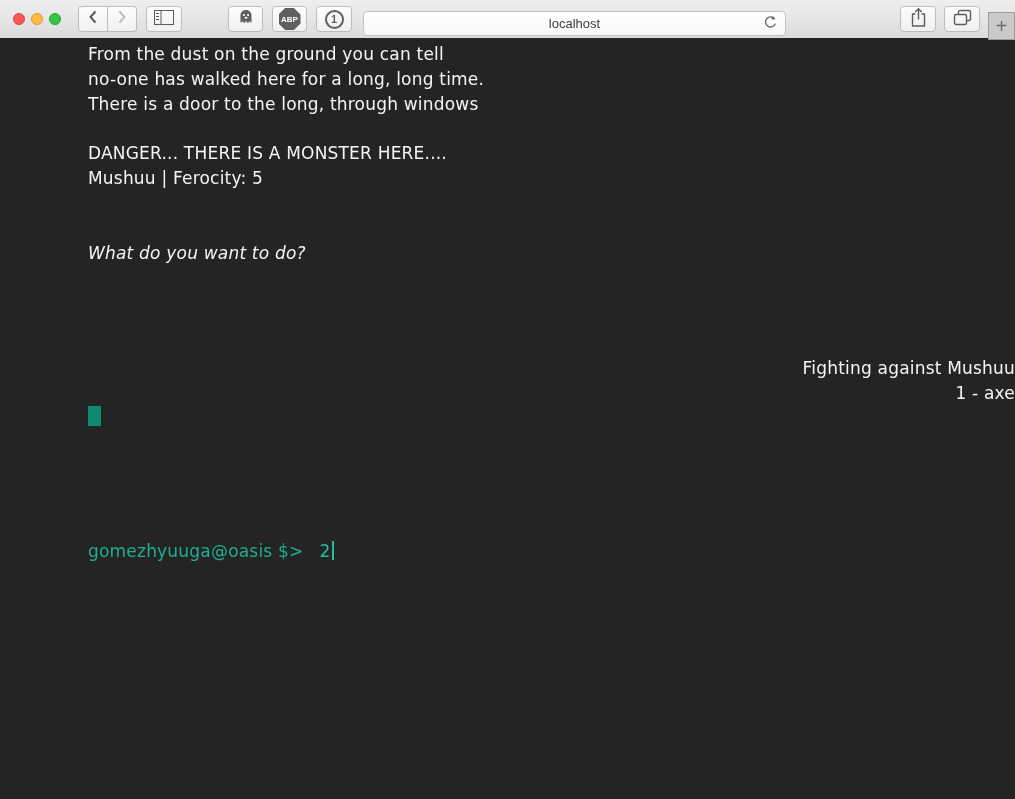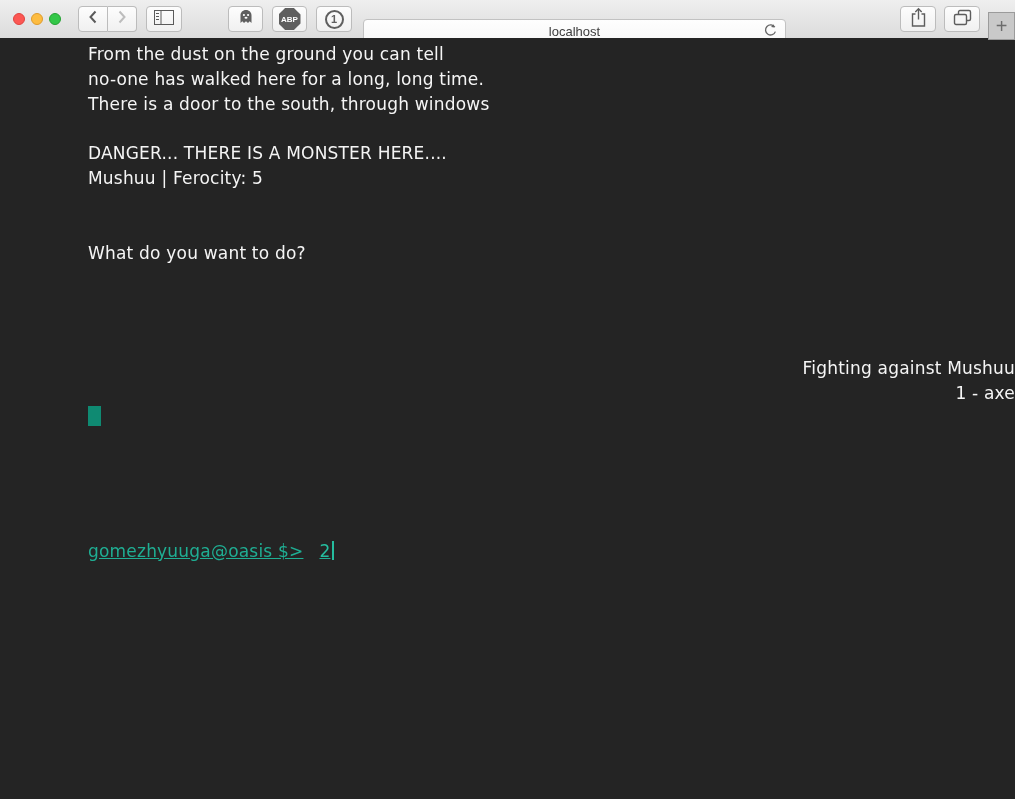--- a/index.html
+++ b/index.html
@@ -28,42 +28,42 @@
   .btn-1p{left:316px;width:36px;}
   .btn-share{left:900px;width:36px;}
   .btn-tabs{left:944px;width:36px;}
 
   .abp-badge{width:22px;height:22px;background:#5f5f5f;color:#fff;font-size:8px;font-weight:bold;
     letter-spacing:0;display:flex;align-items:center;justify-content:center;
     clip-path:polygon(30% 0,70% 0,100% 30%,100% 70%,70% 100%,30% 100%,0 70%,0 30%);}
   .op-badge{width:19px;height:19px;border:2px solid #5f5f5f;border-radius:50%;box-sizing:border-box;
     display:flex;align-items:center;justify-content:center;font-size:11px;font-weight:bold;color:#5f5f5f;}
 
-  .url-field{position:absolute;top:19px;left:363px;width:423px;height:25px;box-sizing:border-box;
+  .url-field{position:absolute;top:11px;left:363px;width:423px;height:25px;box-sizing:border-box;
     background:linear-gradient(#fefefe,#f7f7f7);border:1px solid #c2c2c2;border-radius:4px;
     display:flex;align-items:center;justify-content:center;}
   .url-text{font-size:13px;color:#3d3d3d;}
   .reload-btn{position:absolute;right:5px;top:3px;width:20px;height:18px;display:flex;align-items:center;justify-content:center;background:transparent;border:none;padding:0;}
 
   .new-tab{position:absolute;top:12px;left:988px;width:27px;height:28px;box-sizing:border-box;
     background:#c9c9c9;border:1px solid #9b9b9b;display:flex;align-items:center;justify-content:center;
     font-size:20px;color:#6c6c6c;font-weight:300;z-index:5;}
 
   
   .page{position:absolute;top:38px;left:0;right:0;bottom:0;background:#242424;
     padding-left:88px;color:#f5f5f5;font-family:"DejaVu Sans",sans-serif;
     font-size:17px;letter-spacing:.2px;}
   .tline{height:25px;line-height:25px;white-space:pre;}
   .room{margin-top:4px;}
   .danger{margin-top:24px;}
   .monster{}
-  .question{margin-top:50px;}
+  .question{margin-top:50px;font-style:italic;}
   .fight{margin-top:90px;text-align:right;}
   .block-cursor{width:13px;height:20px;background:#0f8a72;}
-  .prompt-line{margin-top:112px;display:flex;align-items:center;color:#1fae93;height:25px;text-decoration:underline;}
+  .prompt-line{margin-top:112px;display:flex;align-items:center;color:#1fae93;height:25px;}
   .typed{margin-left:16px;color:#25bd9f;}
   .caret{display:inline-block;width:2px;height:19px;background:#25bd9f;margin-left:2px;}
 </style>
 </head>
 <body>
 
 <div class="window">
 
   <div class="toolbar">
     <span class="light close"></span>
@@ -152,21 +152,21 @@
 
   <div class="new-tab">
     <span>+</span>
   </div>
 
   <div class="page">
 
     <div class="room">
       <div class="tline">From the dust on the ground you can tell</div>
       <div class="tline">no-one has walked here for a long, long time.</div>
-      <div class="tline">There is a door to the south, through windows</div>
+      <div class="tline">There is a door to the long, through windows</div>
     </div>
 
     <div class="tline danger">DANGER... THERE IS A MONSTER HERE....</div>
 
     <div class="tline monster">Mushuu | Ferocity: 5</div>
 
     <div class="tline question">What do you want to do?</div>
 
     <div class="fight">
       <div class="tline">Fighting against Mushuu</div>

